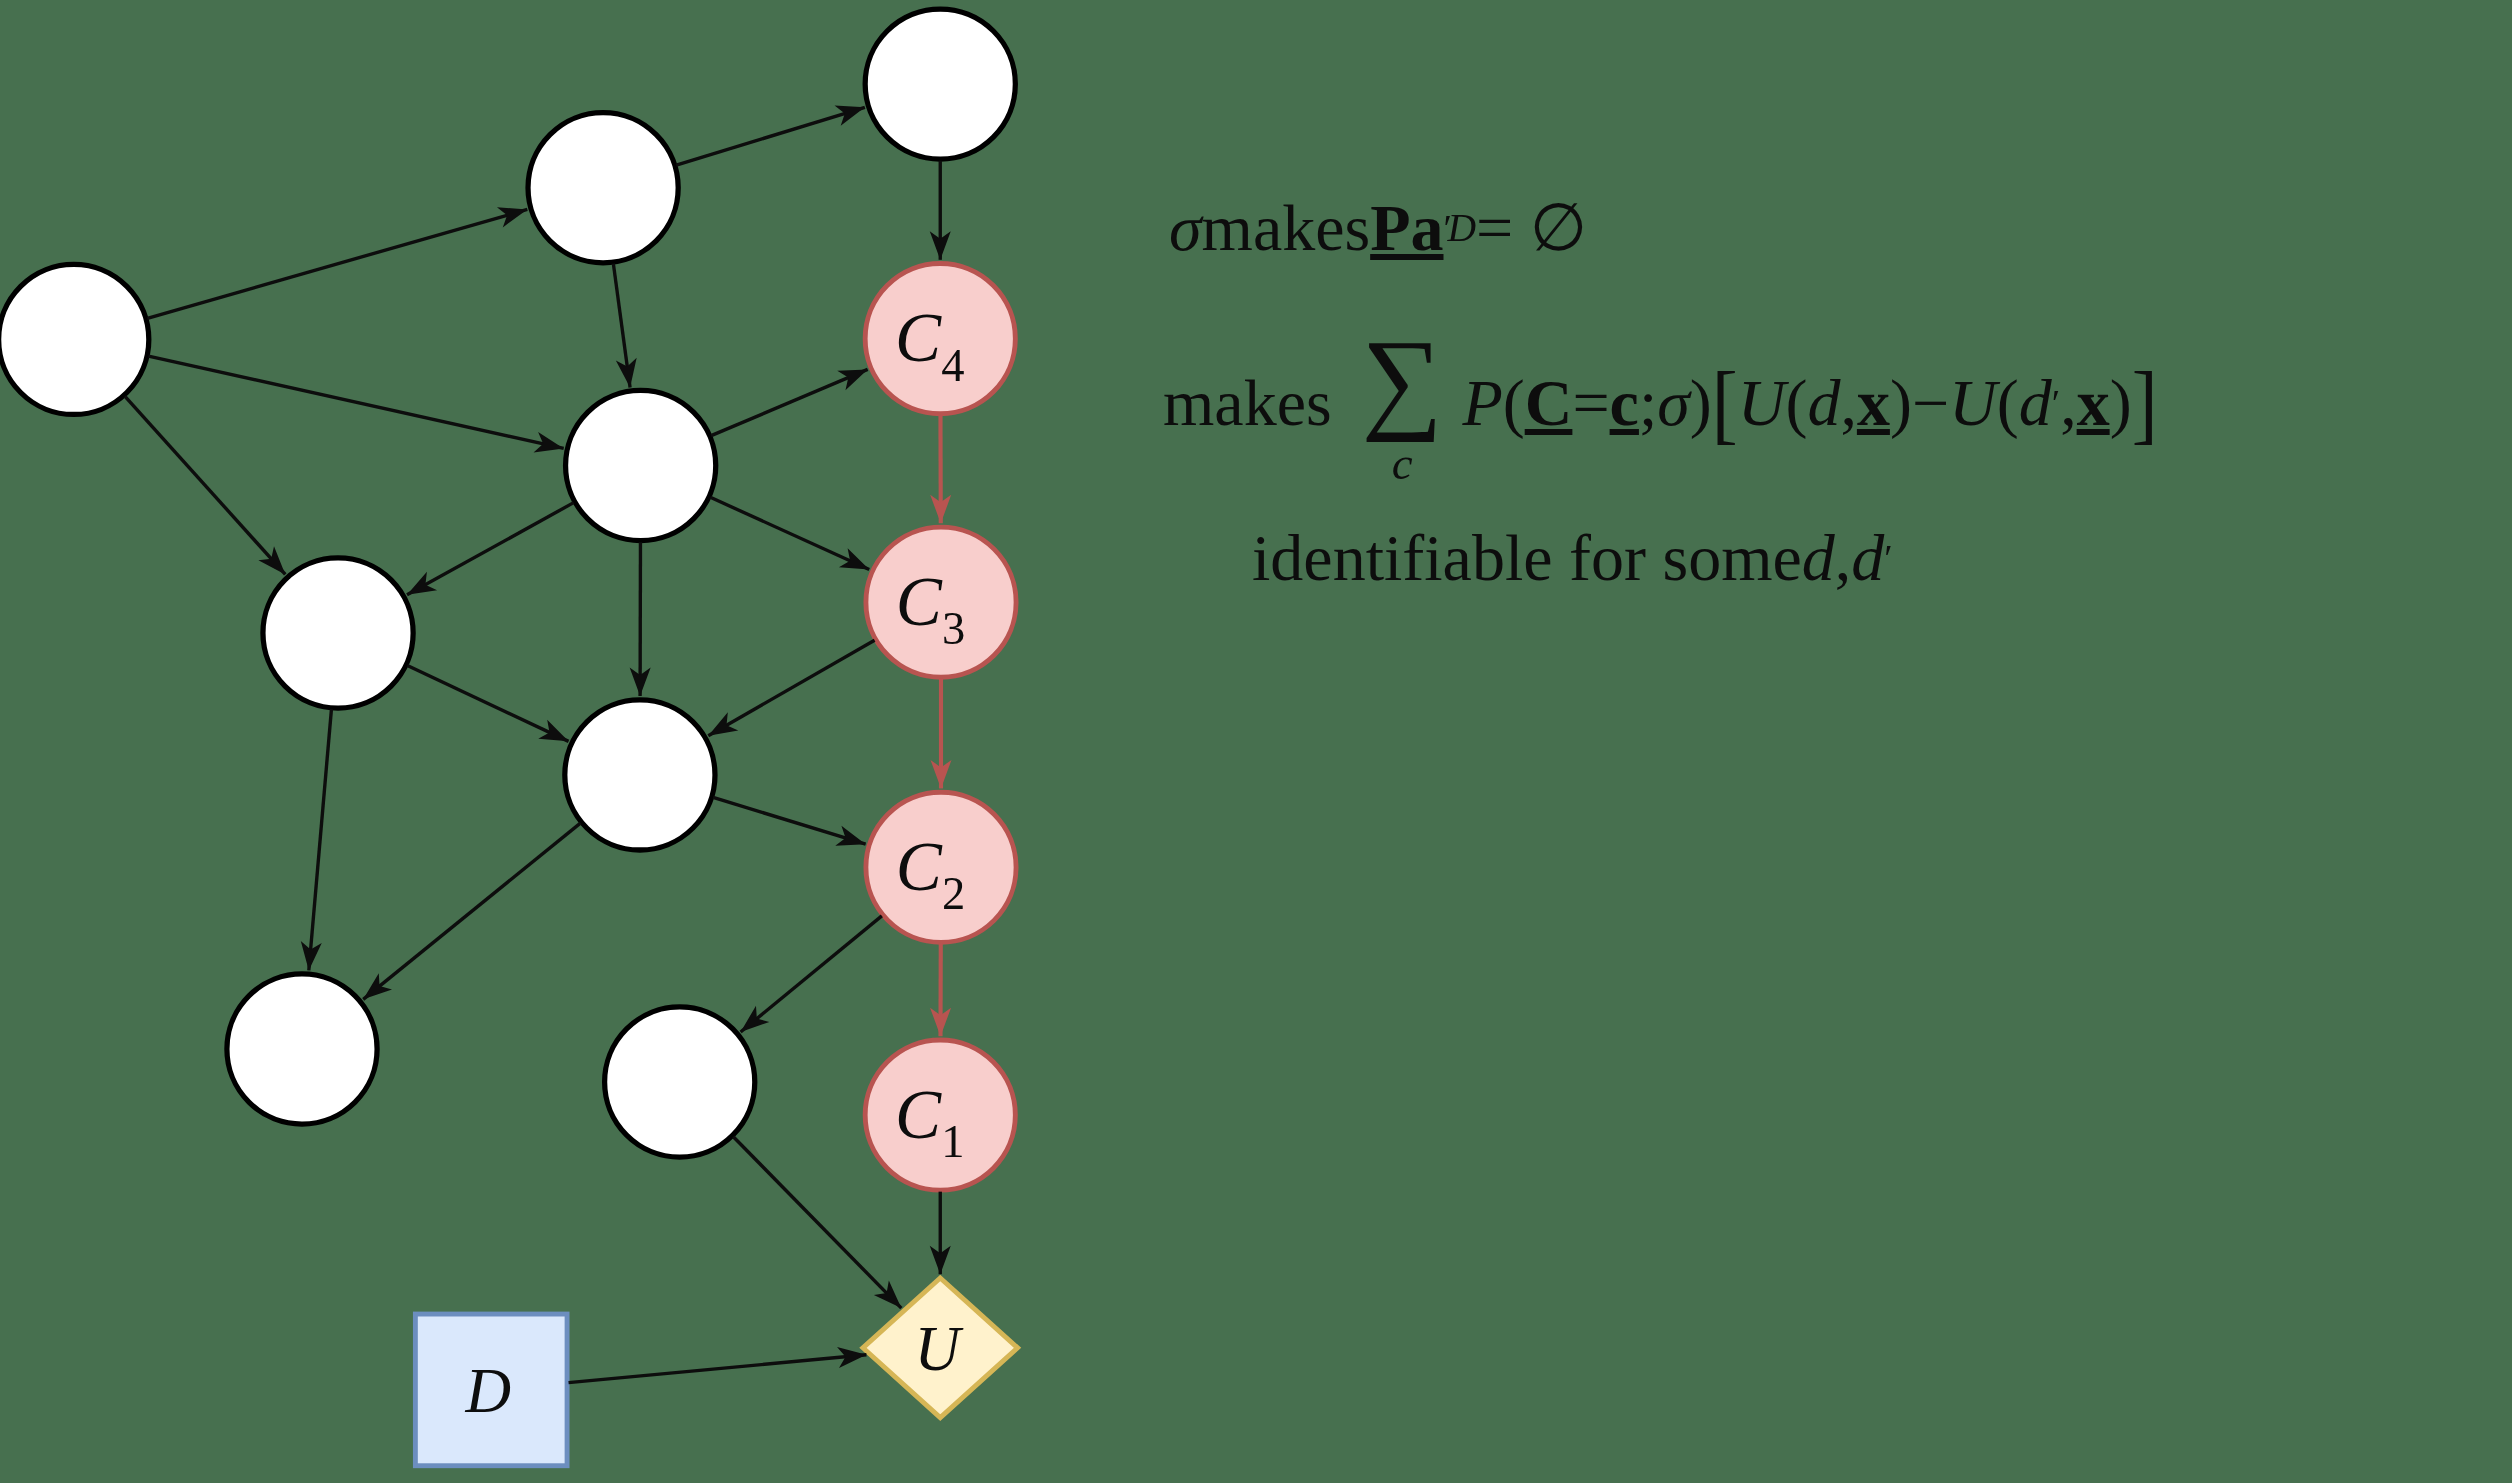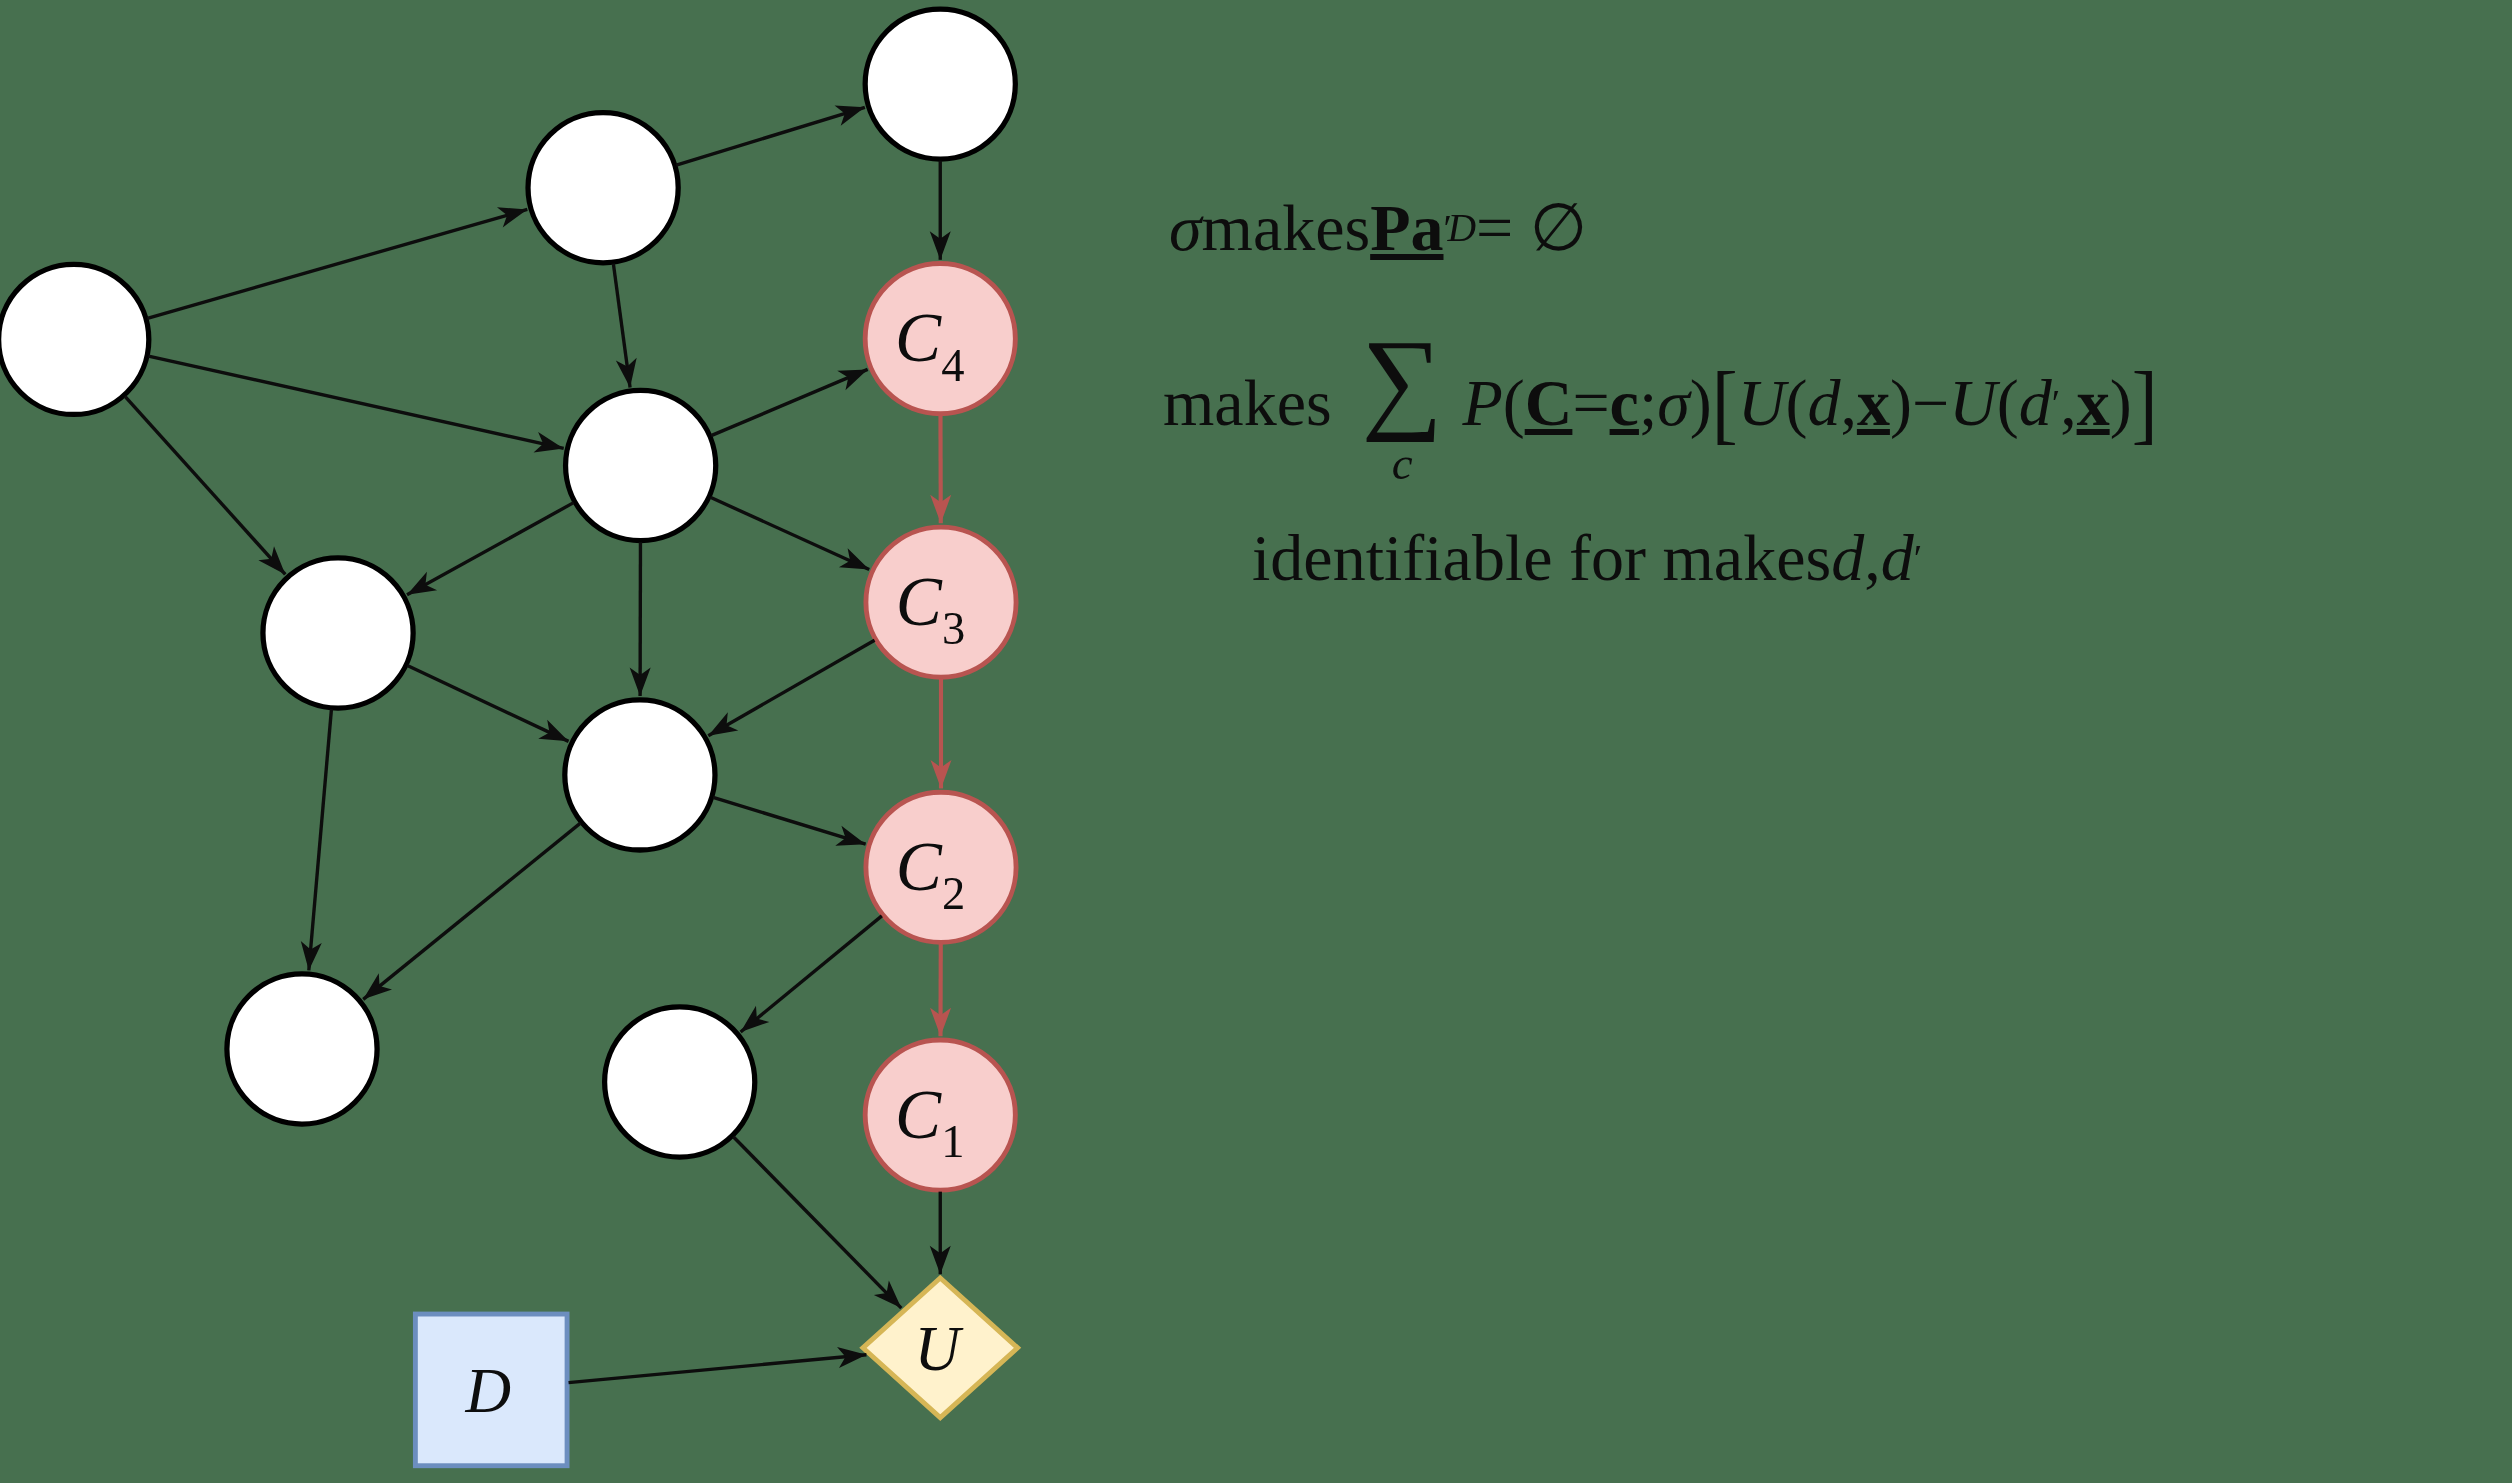--- a/index.html
+++ b/index.html
@@ -120,20 +120,20 @@
       <span class="tk-it">U</span>
       <span class="tk-rm"> (</span>
       <span class="tk-it">d</span>
       <span class="tk-sup">′</span>
       <span class="tk-rm">, </span>
       <span class="tk-b">x</span>
       <span class="tk-rm">)</span>
       <span class="tk-br">]</span>
     </div>
   <div class="math-line math-row" id="math-line-3" style="left: 1252px; top: 520px;">
-      <span class="tk-rm">identifiable for makes </span>
+      <span class="tk-rm">identifiable for some </span>
       <span class="tk-it">d</span>
       <span class="tk-rm">, </span>
       <span class="tk-it">d</span>
       <span class="tk-sup">′</span>
     </div>
 </div>
 
 
 </body></html>

